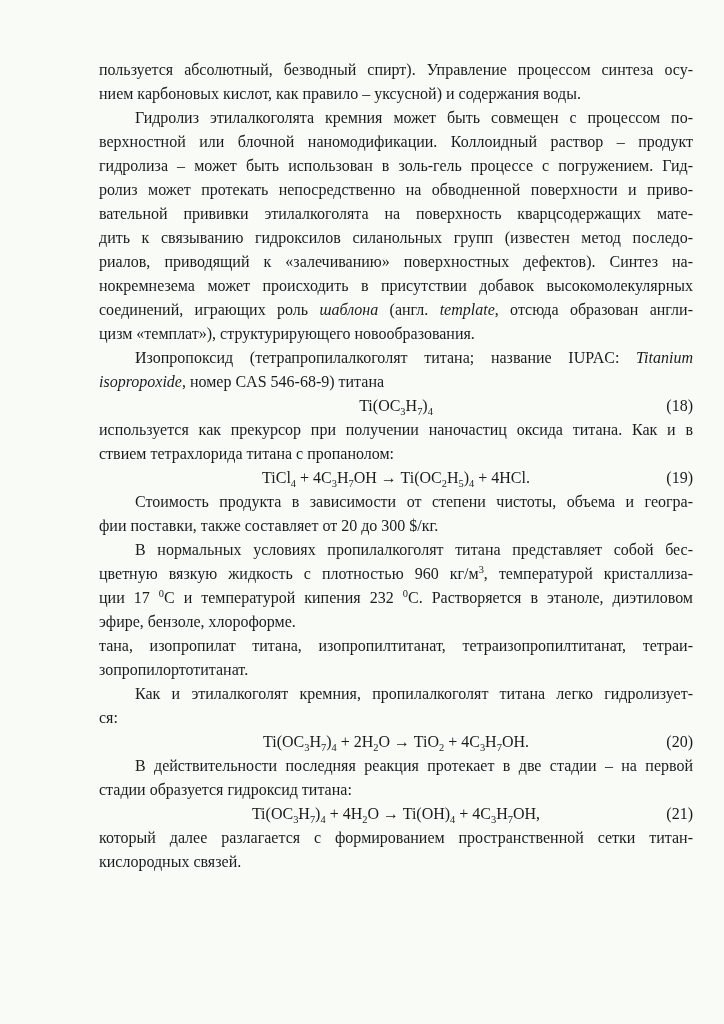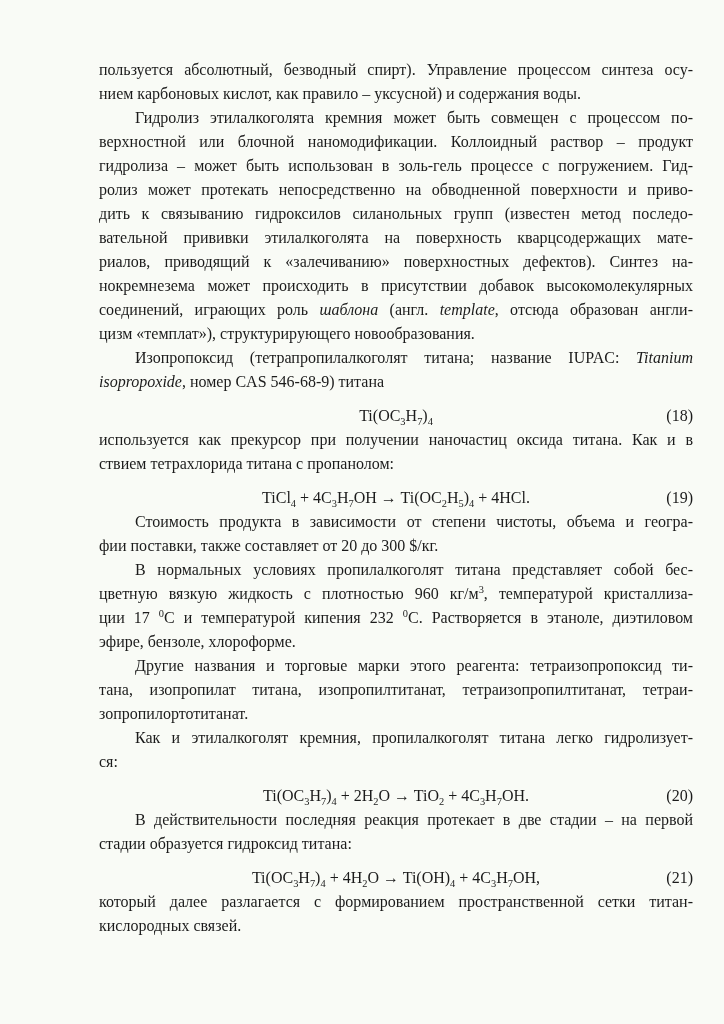--- a/index.html
+++ b/index.html
@@ -36,21 +36,20 @@
     text-align-last: left;
   }
   .line.indent {
     text-indent: 36px;
   }
   .line.equation {
     text-align: left;
     text-align-last: center;
     text-indent: 0;
     position: relative;
-    margin-top: 10px;
   }
   .eq-number {
     position: absolute;
     right: 0;
     top: 0;
     height: 24px;
     line-height: 24px;
   }
   sub, sup {
     font-size: 0.65em;
@@ -64,39 +63,38 @@
 <body>
 
 <div class="page">
   <div class="text-block" id="text-block">
       <div class="line">пользуется абсолютный, безводный спирт). Управление процессом синтеза осу-</div>
       <div class="line no-just">нием карбоновых кислот, как правило – уксусной) и содержания воды.</div>
       <div class="line indent">Гидролиз этилалкоголята кремния может быть совмещен с процессом по-</div>
       <div class="line">верхностной или блочной наномодификации. Коллоидный раствор – продукт</div>
       <div class="line">гидролиза – может быть использован в золь-гель процессе с погружением. Гид-</div>
       <div class="line">ролиз может протекать непосредственно на обводненной поверхности и приво-</div>
+      <div class="line">вательной прививки этилалкоголята на поверхность кварцсодержащих мате-</div>
       <div class="line">дить к связыванию гидроксилов силанольных групп (известен метод последо-</div>
-      <div class="line">вательной прививки этилалкоголята на поверхность кварцсодержащих мате-</div>
       <div class="line">риалов, приводящий к «залечиванию» поверхностных дефектов). Синтез на-</div>
       <div class="line">нокремнезема может происходить в присутствии добавок высокомолекулярных</div>
       <div class="line">соединений, играющих роль <i>шаблона</i> (англ. <i>template</i>, отсюда образован англи-</div>
       <div class="line no-just">цизм «темплат»), структурирующего новообразования.</div>
       <div class="line indent">Изопропоксид (тетрапропилалкоголят титана; название IUPAC: <i>Titanium</i></div>
       <div class="line no-just"><i>isopropoxide</i>, номер CAS 546-68-9) титана</div>
       <div class="line equation"><span>Ti(OC<sub>3</sub>H<sub>7</sub>)<sub>4</sub></span><span class="eq-number">(18)</span></div>
       <div class="line">используется как прекурсор при получении наночастиц оксида титана. Как и в</div>
       <div class="line no-just">ствием тетрахлорида титана с пропанолом:</div>
       <div class="line equation"><span>TiCl<sub>4</sub> + 4C<sub>3</sub>H<sub>7</sub>OH → Ti(OC<sub>2</sub>H<sub>5</sub>)<sub>4</sub> + 4HCl.</span><span class="eq-number">(19)</span></div>
       <div class="line indent">Стоимость продукта в зависимости от степени чистоты, объема и геогра-</div>
       <div class="line no-just">фии поставки, также составляет от 20 до 300 $/кг.</div>
       <div class="line indent">В нормальных условиях пропилалкоголят титана представляет собой бес-</div>
       <div class="line">цветную вязкую жидкость с плотностью 960 кг/м<sup>3</sup>, температурой кристаллиза-</div>
       <div class="line">ции 17 <sup>0</sup>С и температурой кипения 232 <sup>0</sup>С. Растворяется в этаноле, диэтиловом</div>
       <div class="line no-just">эфире, бензоле, хлороформе.</div>
-      <div class="line indent">Другие названия и торговые марки этого реагента: тетраизопропоксид ти-</div>
       <div class="line">тана, изопропилат титана, изопропилтитанат, тетраизопропилтитанат, тетраи-</div>
       <div class="line no-just">зопропилортотитанат.</div>
       <div class="line indent">Как и этилалкоголят кремния, пропилалкоголят титана легко гидролизует-</div>
       <div class="line no-just">ся:</div>
       <div class="line equation"><span>Ti(OC<sub>3</sub>H<sub>7</sub>)<sub>4</sub> + 2H<sub>2</sub>O → TiO<sub>2</sub> + 4C<sub>3</sub>H<sub>7</sub>OH.</span><span class="eq-number">(20)</span></div>
       <div class="line indent">В действительности последняя реакция протекает в две стадии – на первой</div>
       <div class="line no-just">стадии образуется гидроксид титана:</div>
       <div class="line equation"><span>Ti(OC<sub>3</sub>H<sub>7</sub>)<sub>4</sub> + 4H<sub>2</sub>O → Ti(OH)<sub>4</sub> + 4C<sub>3</sub>H<sub>7</sub>OH,</span><span class="eq-number">(21)</span></div>
       <div class="line">который далее разлагается с формированием пространственной сетки титан-</div>
       <div class="line no-just">кислородных связей.</div>

